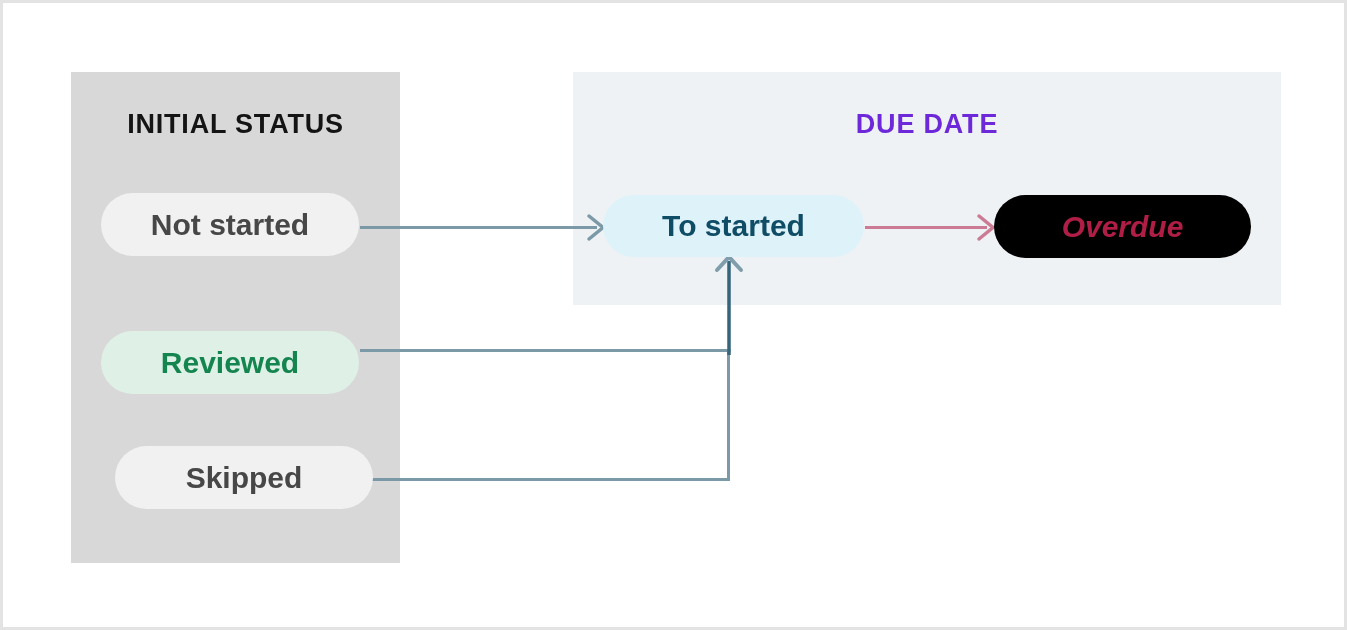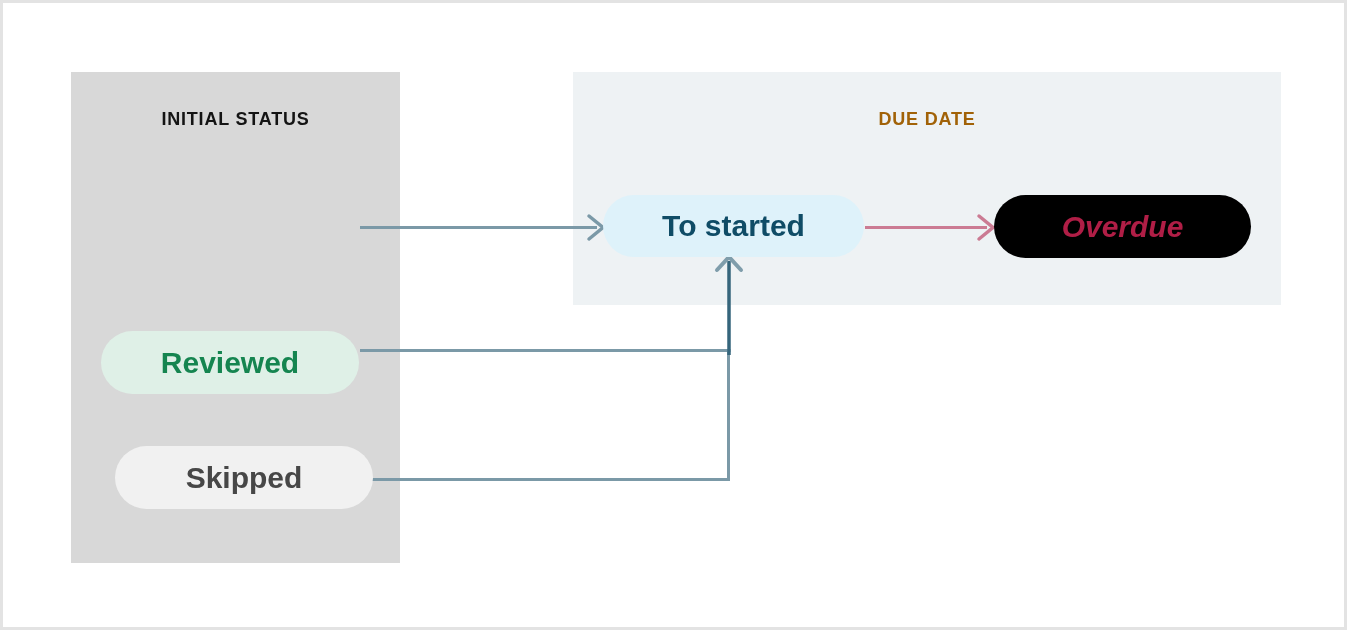--- a/index.html
+++ b/index.html
@@ -17,21 +17,21 @@
 
   .panel { position: absolute; }
   .panel-initial { left: 68px; top: 69px; width: 329px; height: 491px; }
   .panel-due     { left: 570px; top: 69px; width: 708px; height: 233px; }
 
   .panel-title {
     position: absolute;
     left: 0; right: 0;
     top: 37px;
     text-align: center;
-    font-size: 18px;
+    font-size: 27px;
     font-weight: 600;
     letter-spacing: 0.8px;
     color: #141414;
   }
 
   .pill {
     position: absolute;
     display: flex;
     align-items: center;
     justify-content: center;
@@ -56,39 +56,42 @@
 </head>
 <body>
 
 <div class="canvas" style="background-color: rgb(255, 255, 255); border-color: rgb(227, 227, 227);">
 
   <div class="panel panel-initial" style="background-color: rgb(216, 216, 216);">
     <div class="panel-title" style="color: rgb(20, 20, 20);">INITIAL STATUS</div>
   </div>
 
   <div class="panel panel-due" style="background-color: rgb(238, 242, 244);">
-    <div class="panel-title" style="color: #a16207;">DUE DATE</div>
+    <div class="panel-title" style="color: #6d28d9;">DUE DATE</div>
   </div>
 
   <svg class="arrows" viewBox="0 0 1347 630" xmlns="http://www.w3.org/2000/svg">
 
     <path d="M357 224.5 H 594" stroke-width="3" style="stroke: rgb(123, 153, 167);"></path>
     <path d="M586 213 L600 224.5 L586 236" stroke-width="3.5" stroke-linecap="round" style="stroke: rgb(123, 153, 167);"></path>
 
     <path d="M862 224.5 H 984" stroke-width="3" style="stroke: rgb(203, 123, 147);"></path>
     <path d="M976 213 L990 224.5 L976 236" stroke-width="3.5" stroke-linecap="round" style="stroke: rgb(203, 123, 147);"></path>
 
     <path d="M357 347.5 H 727.5" stroke-width="3" style="stroke: rgb(123, 153, 167);"></path>
 
     <path d="M357 476.5 H 725.5 V 347" stroke-width="3" style="stroke: rgb(123, 153, 167);"></path>
 
     <path d="M726 352 V 258" stroke-width="3.5" style="stroke: rgb(53, 101, 123);"></path>
     <path d="M714 267 L726 254 L738 267" stroke-width="4" stroke-linecap="round" style="stroke: rgb(127, 157, 171);"></path>
   </svg>
 
+  <div class="pill pill-not-started" style="background-color: rgb(241, 241, 241); color: rgb(71, 71, 71);">
+    <span>Not started</span>
+  </div>
 
   <div class="pill pill-reviewed" style="background-color: rgb(223, 240, 231); color: rgb(21, 133, 80);">
     <span>Reviewed</span>
   </div>
 
   <div class="pill pill-skipped" style="background-color: rgb(241, 241, 241); color: rgb(71, 71, 71);">
     <span>Skipped</span>
   </div>
 
   <div class="pill pill-to-review" style="background-color: rgb(222, 242, 250); color: rgb(15, 76, 102);">

